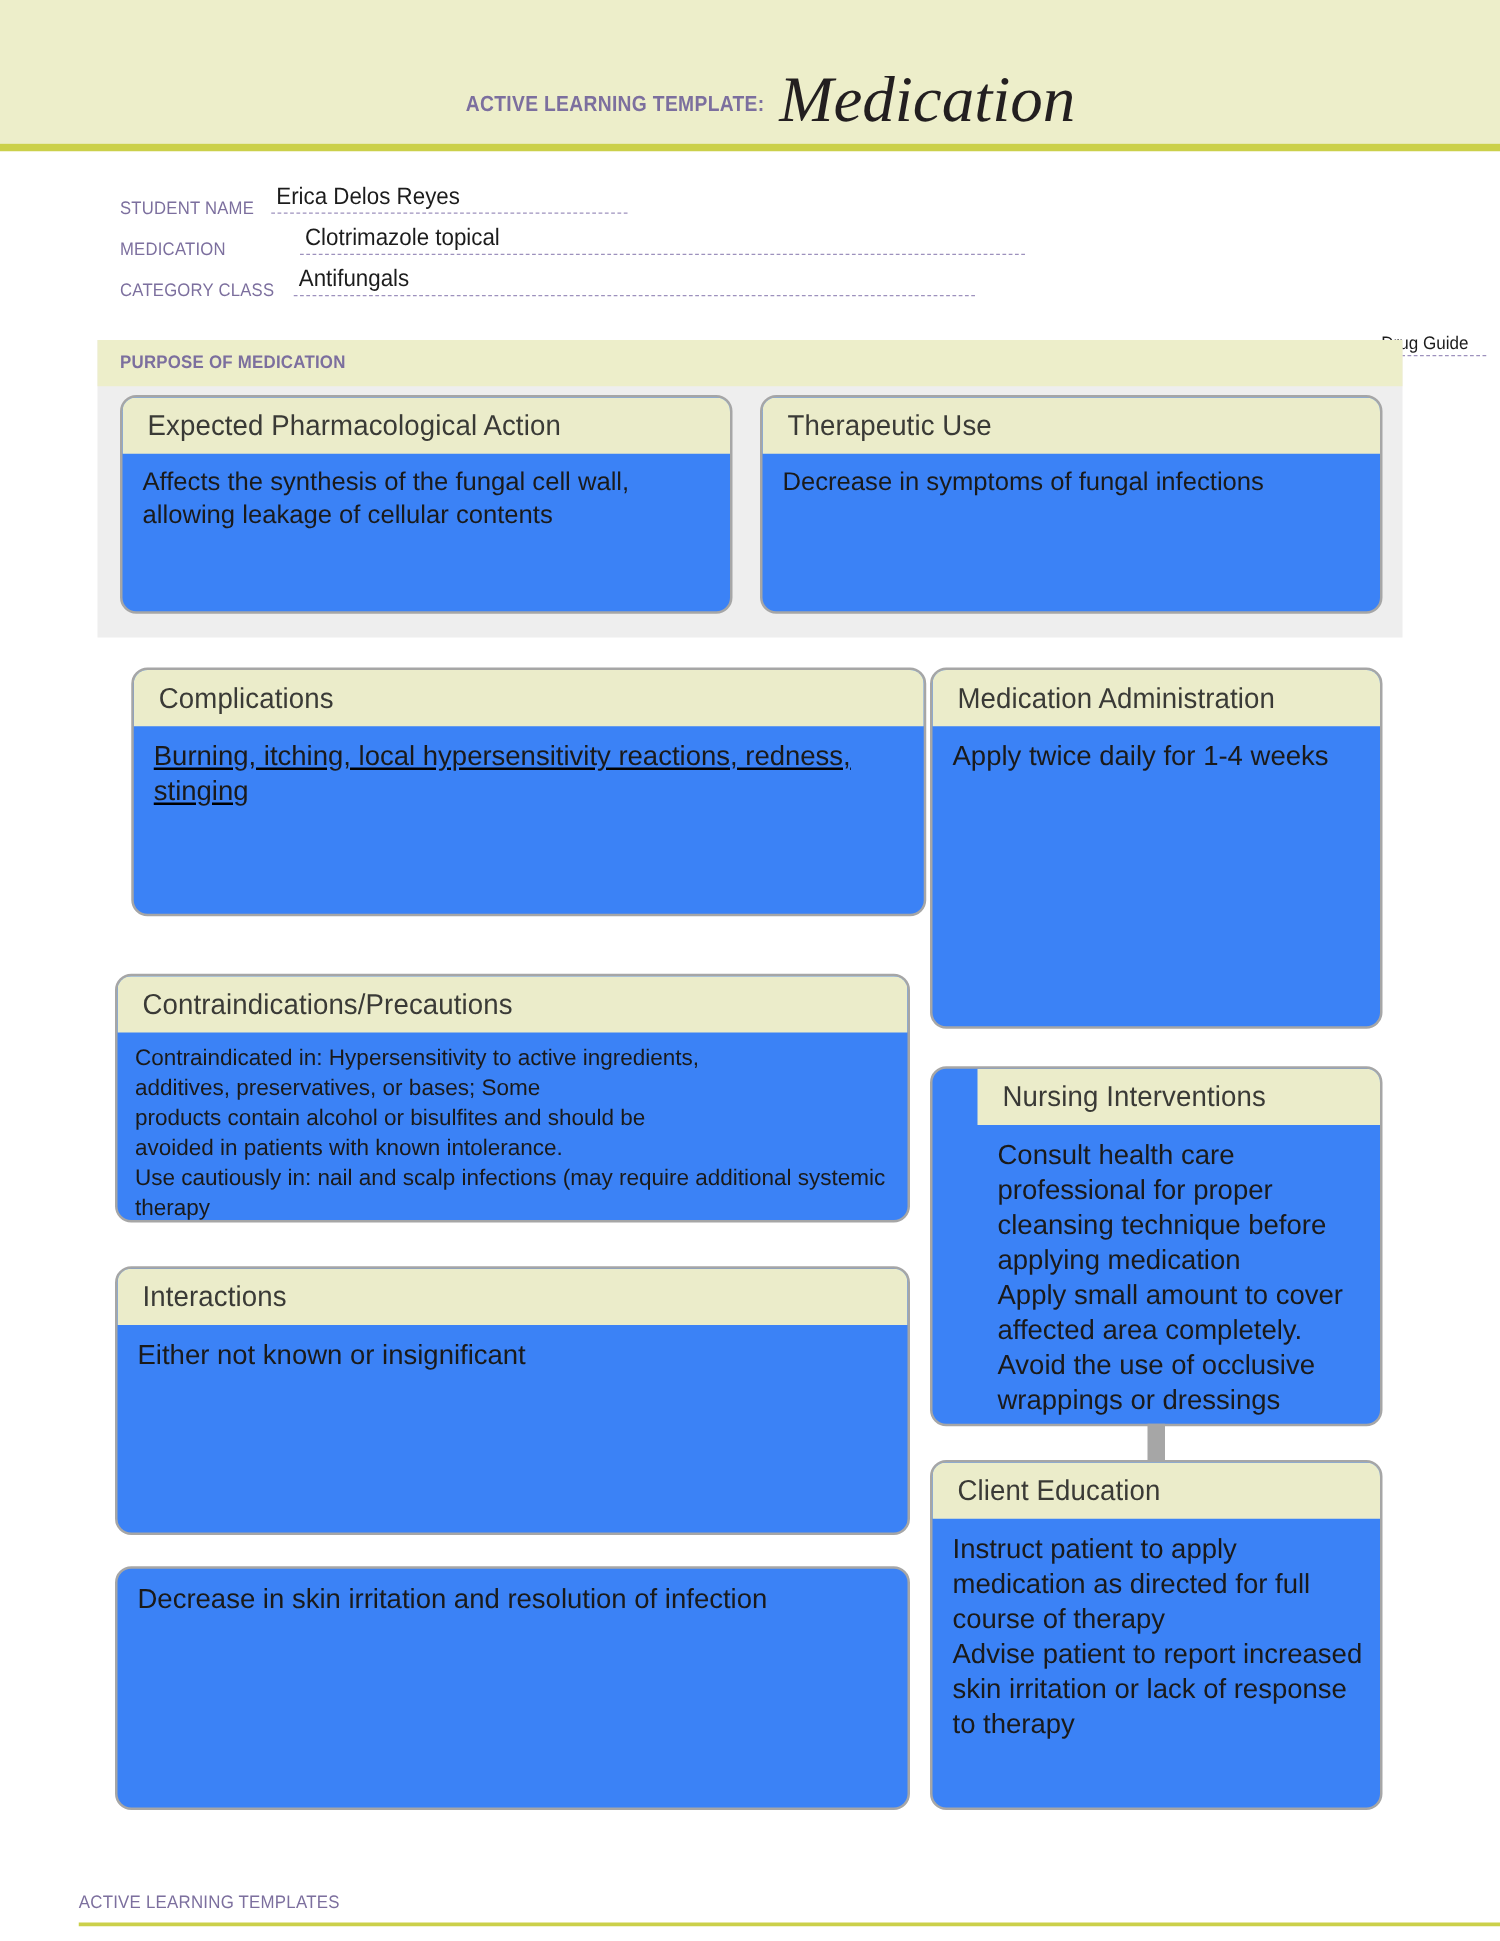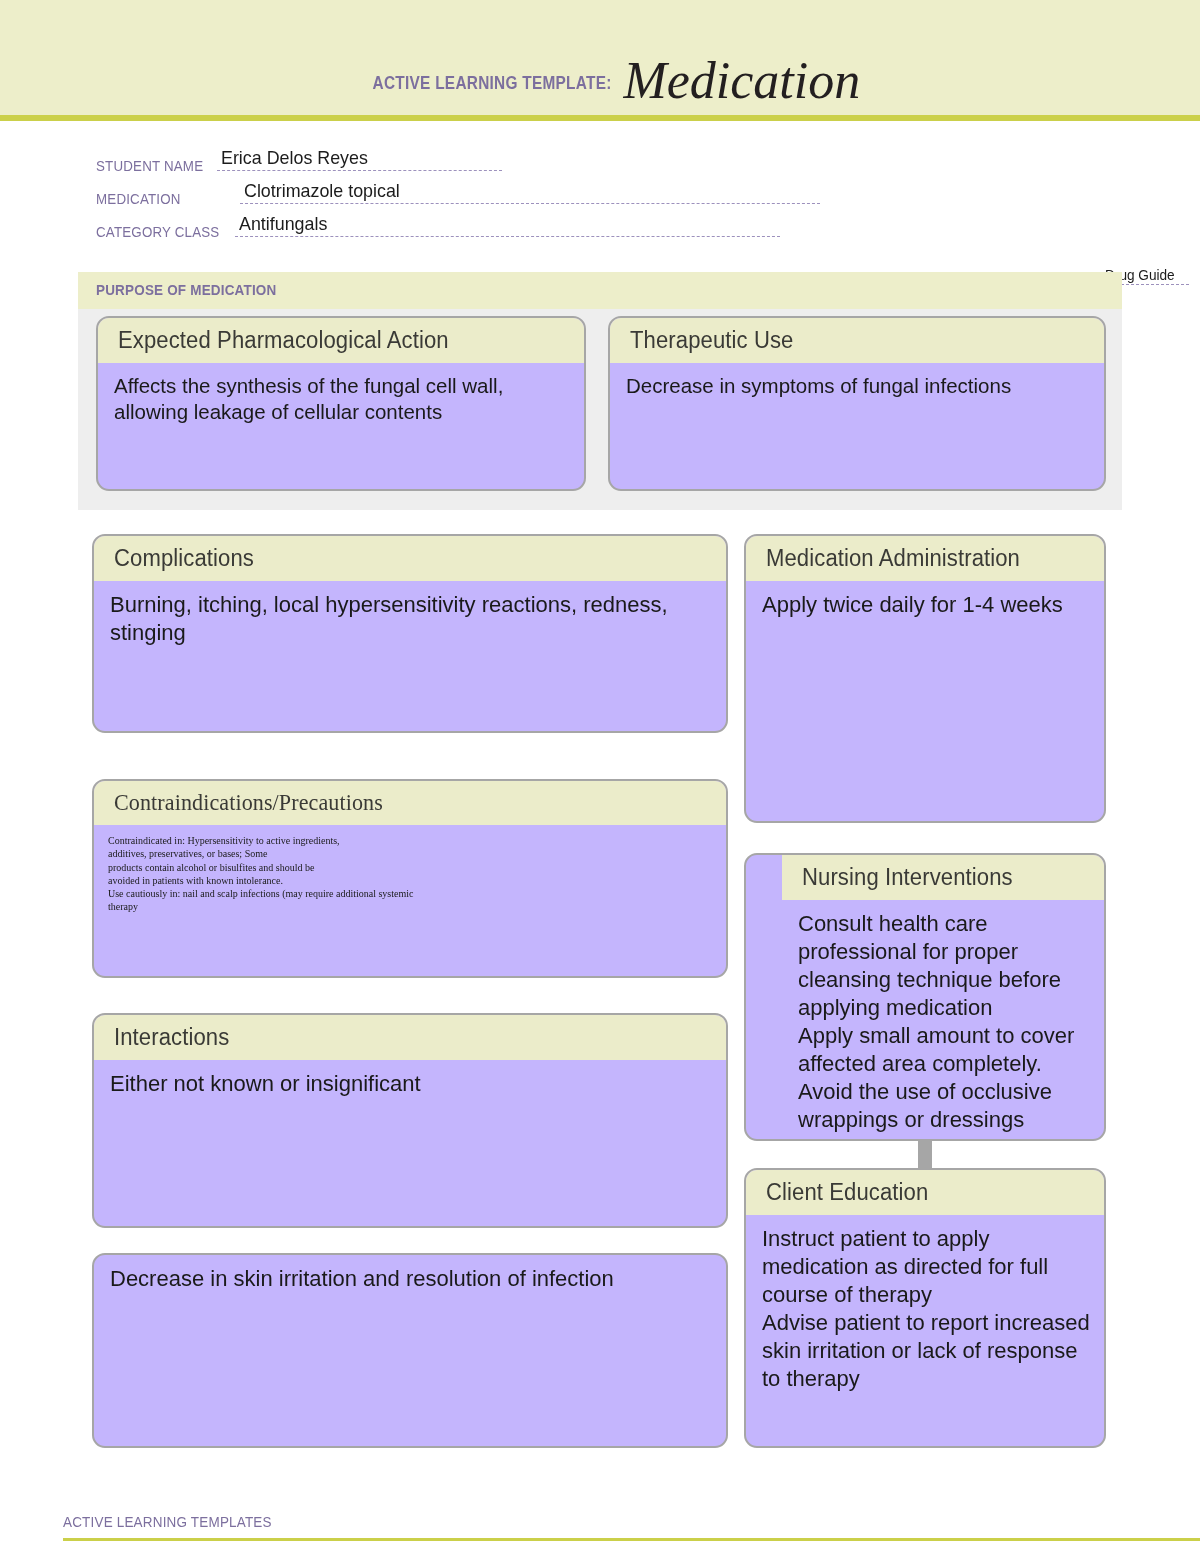--- a/index.html
+++ b/index.html
@@ -135,21 +135,21 @@
     transform: scaleX(0.93);
     transform-origin: left top;
   }
 
   
   .card {
     position: absolute;
     box-sizing: border-box;
     border: 2px solid #a6a6a6;
     border-radius: 13px;
-    background: #c4b5fd;
+    background: #3b82f6;
     overflow: hidden;
   }
   .card-head {
     background: #ebecca;
     padding: 9px 0 9px 20px;
     box-sizing: border-box;
   }
   .card-head-text {
     font-size: 23px;
     color: #3a3a36;
@@ -160,28 +160,28 @@
     display: inline-block;
   }
   .card-body {
     padding: 10px 14px 10px 16px;
     font-size: 22px;
     line-height: 1.27;
     color: #1a1a1a;
     white-space: pre-line;
   }
   .card-body.tight {
-    font-size: 10px;
+    font-size: 18px;
     line-height: 1.33;
     padding: 9px 12px 10px 14px;
   }
 
   
-  .c-complications   { left: 92px;  top: 534px;  width: 636px; height: 199px; }
-  .c-contra          { left: 92px;  top: 779px;  width: 636px; height: 199px; font-family: Liberation Serif, serif; }
+  .c-complications   { left: 105px;  top: 534px;  width: 636px; height: 199px; text-decoration: underline; }
+  .c-contra          { left: 92px;  top: 779px;  width: 636px; height: 199px; }
   .c-interactions    { left: 92px;  top: 1013px; width: 636px; height: 215px; }
   .c-evaluation      { left: 92px;  top: 1253px; width: 636px; height: 195px; }
 
   
   .c-medadmin        { left: 744px; top: 534px;  width: 362px; height: 289px; }
   .c-nursing         { left: 744px; top: 853px;  width: 362px; height: 288px; padding-left: 36px; }
   .c-client          { left: 744px; top: 1168px; width: 362px; height: 280px; }
 
   
   .c-epa             { left: 96px;  top: 316px;  width: 490px; height: 175px; }

